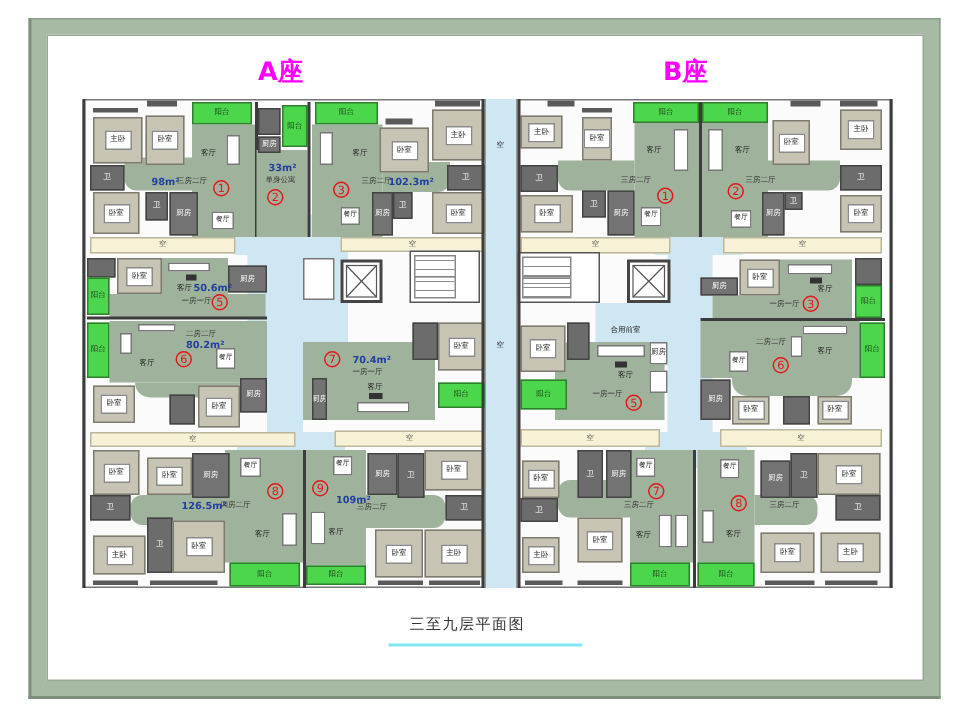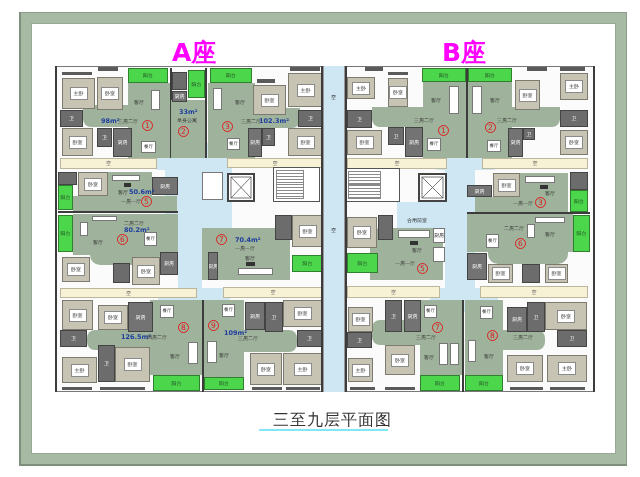--- a/index.html
+++ b/index.html
@@ -1,20 +1,20 @@
 <!DOCTYPE html>
 <html><head>
 <meta charset="utf-8">
 <style>
 *{box-sizing:border-box}
 body{margin:0;background:#fff;font-family:"DejaVu Sans",sans-serif}
 #stage{position:relative;width:640px;height:477px;overflow:hidden;background:#fff}
 .frame{position:absolute;left:19px;top:12px;width:608px;height:454px;background:#a7bba4;border:1px solid #8d9d8b;border-left:2px solid #7f8f7d;border-bottom:2px solid #7f8f7d}
 .inner{position:absolute;left:31px;top:23px;width:585px;height:431px;background:#fff;border:1px solid #98a895}
-.heading{position:absolute;color:#ff00ff;font-size:25px;font-weight:bold;line-height:1;white-space:nowrap;font-family:"DejaVu Sans",sans-serif}
+.heading{position:absolute;color:#ff00ff;font-size:17px;font-weight:bold;line-height:1;white-space:nowrap;font-family:"DejaVu Sans",sans-serif}
 .bldg{position:absolute;background:#fbfbfb;border:1px solid #777}
 .void{position:absolute;background:#cfe6f3}
 .r{position:absolute;display:flex;align-items:center;justify-content:center;font-size:5px;line-height:1;color:#222;white-space:nowrap;overflow:hidden}
 .liv{background:#9fb29b}
 .bed{background:#c8c4b3;border:1px solid #7d7b70}
 .bed>span{background:#fff;border:0.5px solid #8a8a8a;padding:3px 3px}
 .bath{background:#6c6c6c;color:#fff;border:1px solid #444}
 .kit{background:#737373;color:#fff;border:1px solid #444}
 .bal{background:#4cd64c;border:1px solid #2f7f2f;color:#1d3d1d}
 .cream{background:#f7f1d6;border:1px solid #bcb69c;color:#555}
@@ -25,21 +25,21 @@
 .win{position:absolute;background:#5a5a5a}
 .num{position:absolute;width:11px;height:11px;border:1px solid #e01a1a;border-radius:50%;color:#e01a1a;font-size:7.5px;line-height:9px;text-align:center;font-family:"DejaVu Sans",sans-serif}
 .area{position:absolute;color:#1f3f9f;font-size:6.5px;font-weight:bold;white-space:nowrap;line-height:1;font-family:"DejaVu Sans",sans-serif}
 .type{position:absolute;color:#333;font-size:5px;white-space:nowrap;line-height:1}
 .lbl{position:absolute;font-size:5px;color:#222;white-space:nowrap;line-height:1}
 .stairs{position:absolute;background:#fff;border:1px solid #555;overflow:hidden}
 .stairs .flight{position:absolute;left:2px;width:62%;height:44%;background:repeating-linear-gradient(to bottom,#fff 0 2.4px,#8a8a8a 2.4px 3px);border:0.5px solid #888}
 .stairs .f1{top:2px}.stairs .f2{bottom:2px}
 .elev{position:absolute;background:#fff;border:2px solid #444}
 .elev svg{position:absolute;left:0;top:0;width:100%;height:100%}
-.title{position:absolute;left:273px;top:412px;font-size:16px;color:#333;letter-spacing:1px;line-height:1;white-space:nowrap}
+.title{position:absolute;left:273px;top:412px;font-size:10px;color:#333;letter-spacing:1px;line-height:1;white-space:nowrap}
 .underline{position:absolute;left:259px;top:429px;width:129px;height:2px;background:#7fe8f4}
 </style>
 </head>
 <body>
 
 <div id="stage">
   <div class="frame"></div>
   <div class="inner"></div>
 
   <div class="heading" style="left:172px;top:40px">A座</div>

